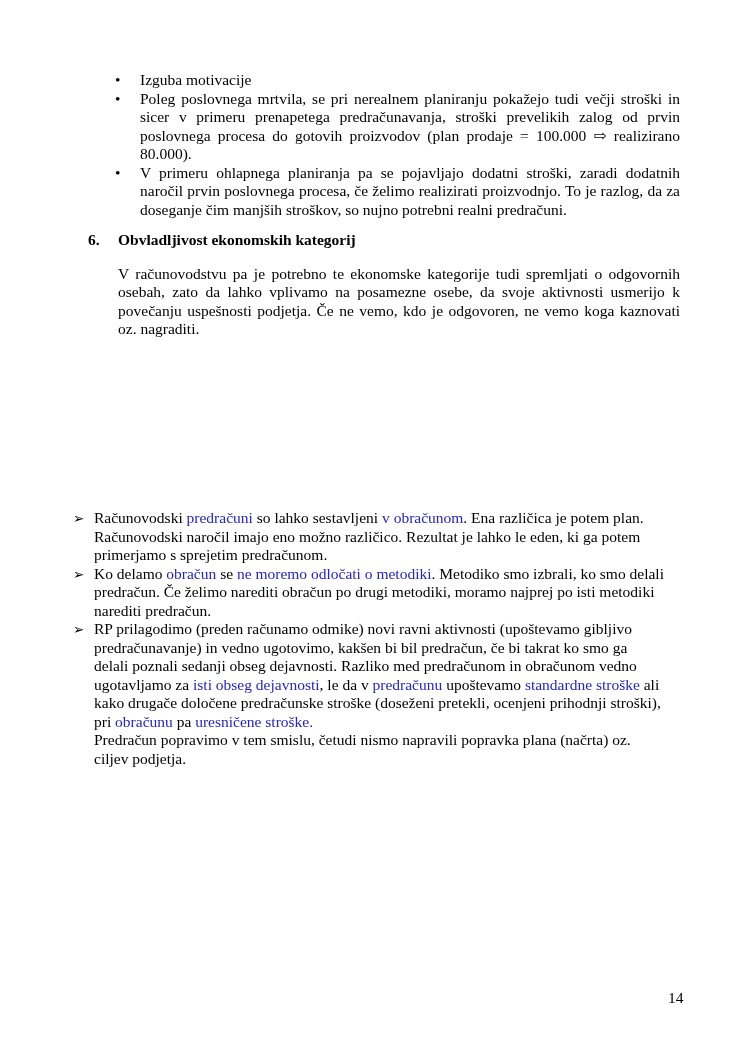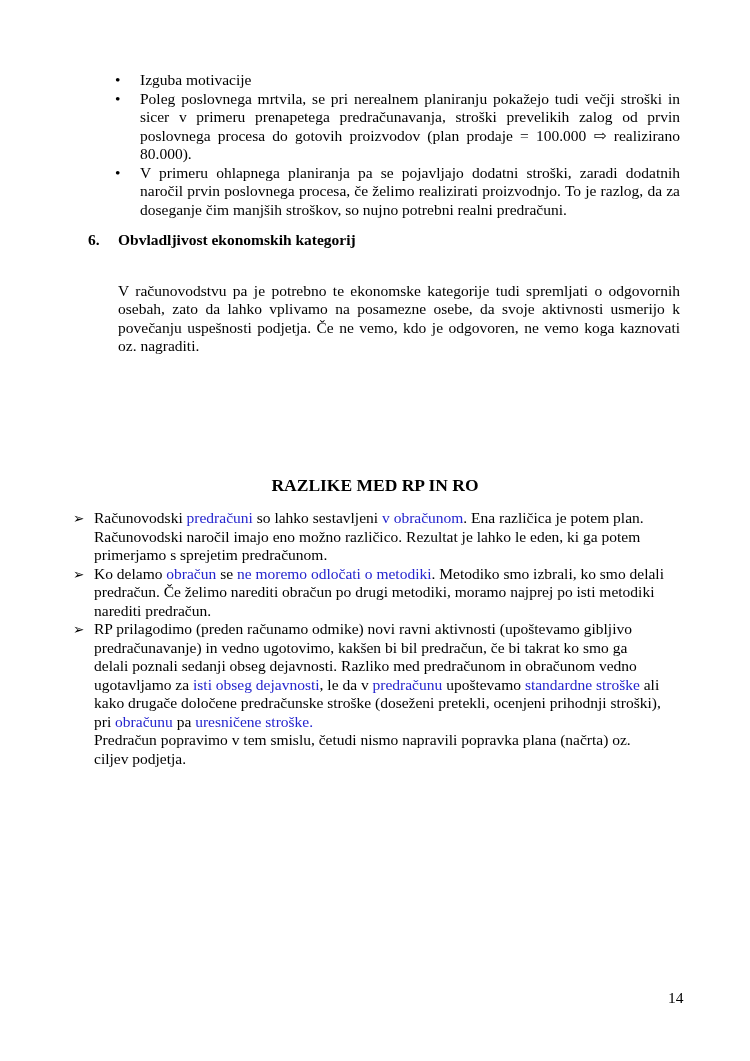--- a/index.html
+++ b/index.html
@@ -20,21 +20,21 @@
   .intro { position:absolute; top:71px; left:115px; width:565px; }
   .li { display:flex; }
   .li .marker { flex:0 0 25px; }
   .li .li-text { flex:1 1 auto; text-align:justify; }
 
   
   .item6 { position:absolute; top:231px; left:88px; width:592px; }
   .item6-head { display:flex; font-weight:bold; }
   .item6-num { flex:0 0 30px; }
   .item6 p { margin:0 0 0 30px; text-align:justify; }
-  .item6 p.gap { margin-top:32px; }
+  .item6 p.gap { margin-top:15px; }
 
   
   .section-heading {
     position:absolute; top:474px; left:0; width:750px;
     margin:0; text-align:center;
     font-size:17.5px; font-weight:bold; line-height:22px;
   }
 
   
   .razlike { position:absolute; top:509px; left:73px; width:591px; }
@@ -66,21 +66,20 @@
   </div>
 
   <div class="item6">
     <div class="item6-head">
       <span class="item6-num">6.</span>
       <span class="item6-title">Obvladljivost ekonomskih kategorij</span>
     </div>
     <p class="gap">V računovodstvu pa je potrebno te ekonomske kategorije tudi spremljati o odgovornih osebah, zato da lahko vplivamo na posamezne osebe, da svoje aktivnosti usmerijo k povečanju uspešnosti podjetja. Če ne vemo, kdo je odgovoren, ne vemo koga kaznovati oz. nagraditi.</p>
   </div>
 
-  <h1 class="section-heading">RAZLIKE MED RP IN RO</h1>
 
   <div class="razlike">
 
     <div class="rli">
       <span class="rmarker">➢</span>
       <div class="rli-text">
         <span>Računovodski </span><span class="blue">predračuni</span><span> so lahko sestavljeni </span><span class="blue">v obračunom</span><span>. Ena različica je potem plan. Računovodski naročil imajo eno možno različico. Rezultat je lahko le eden, ki ga potem primerjamo s sprejetim predračunom.</span>
       </div>
     </div>
 

